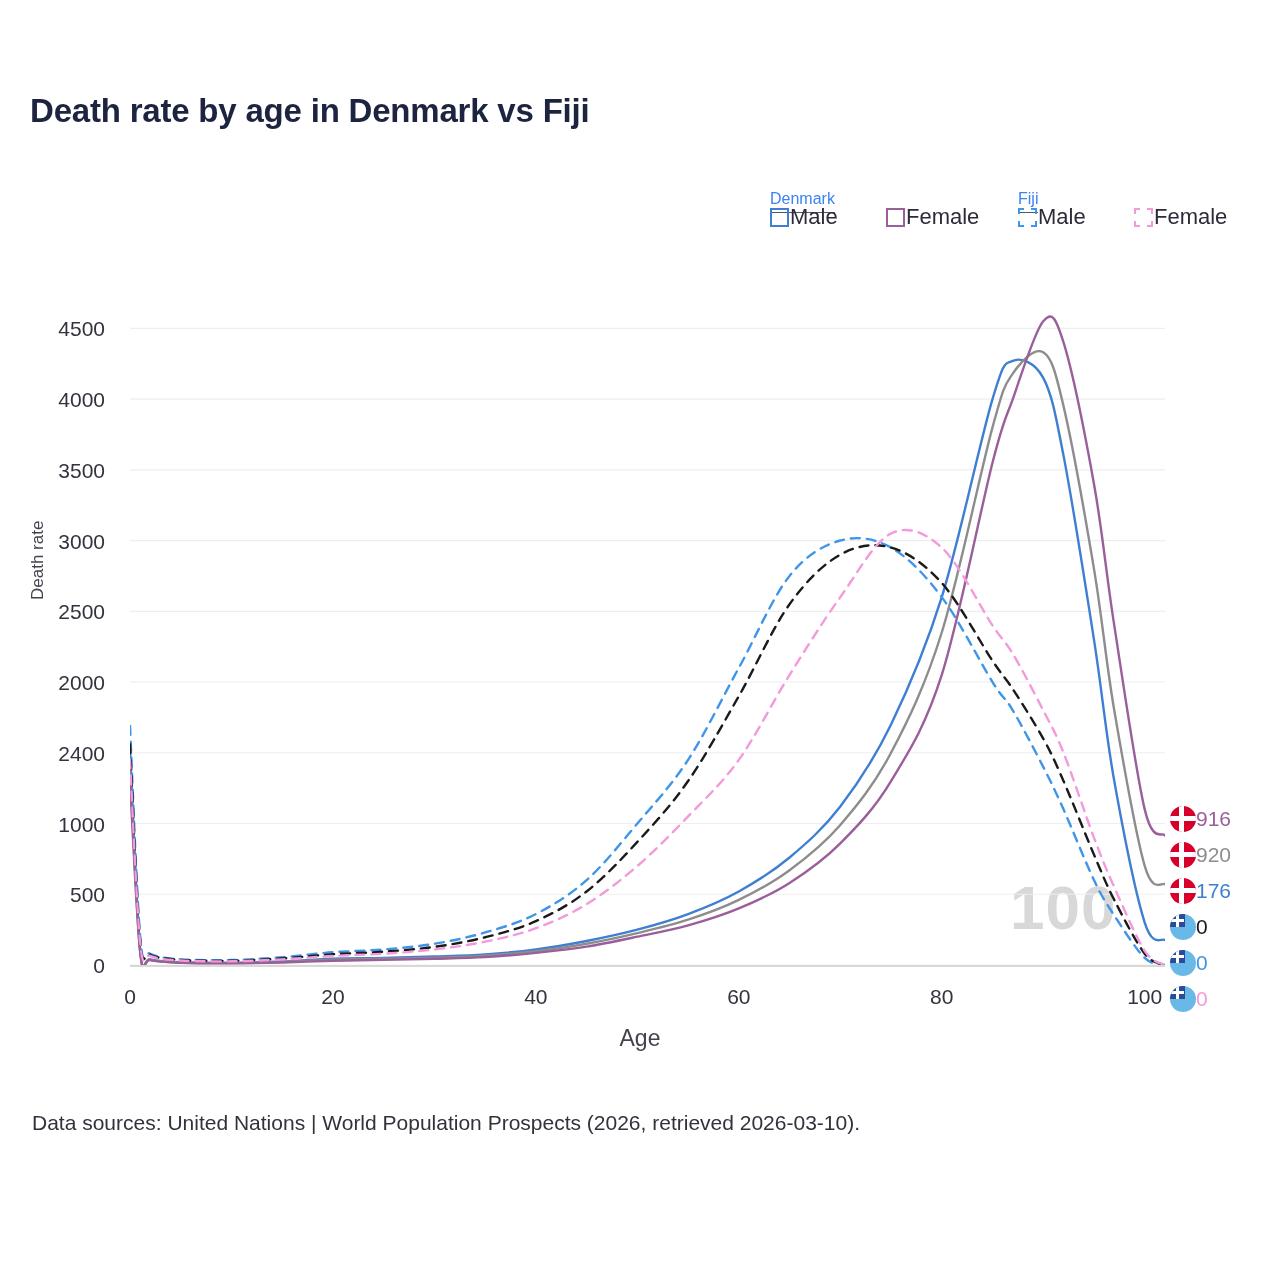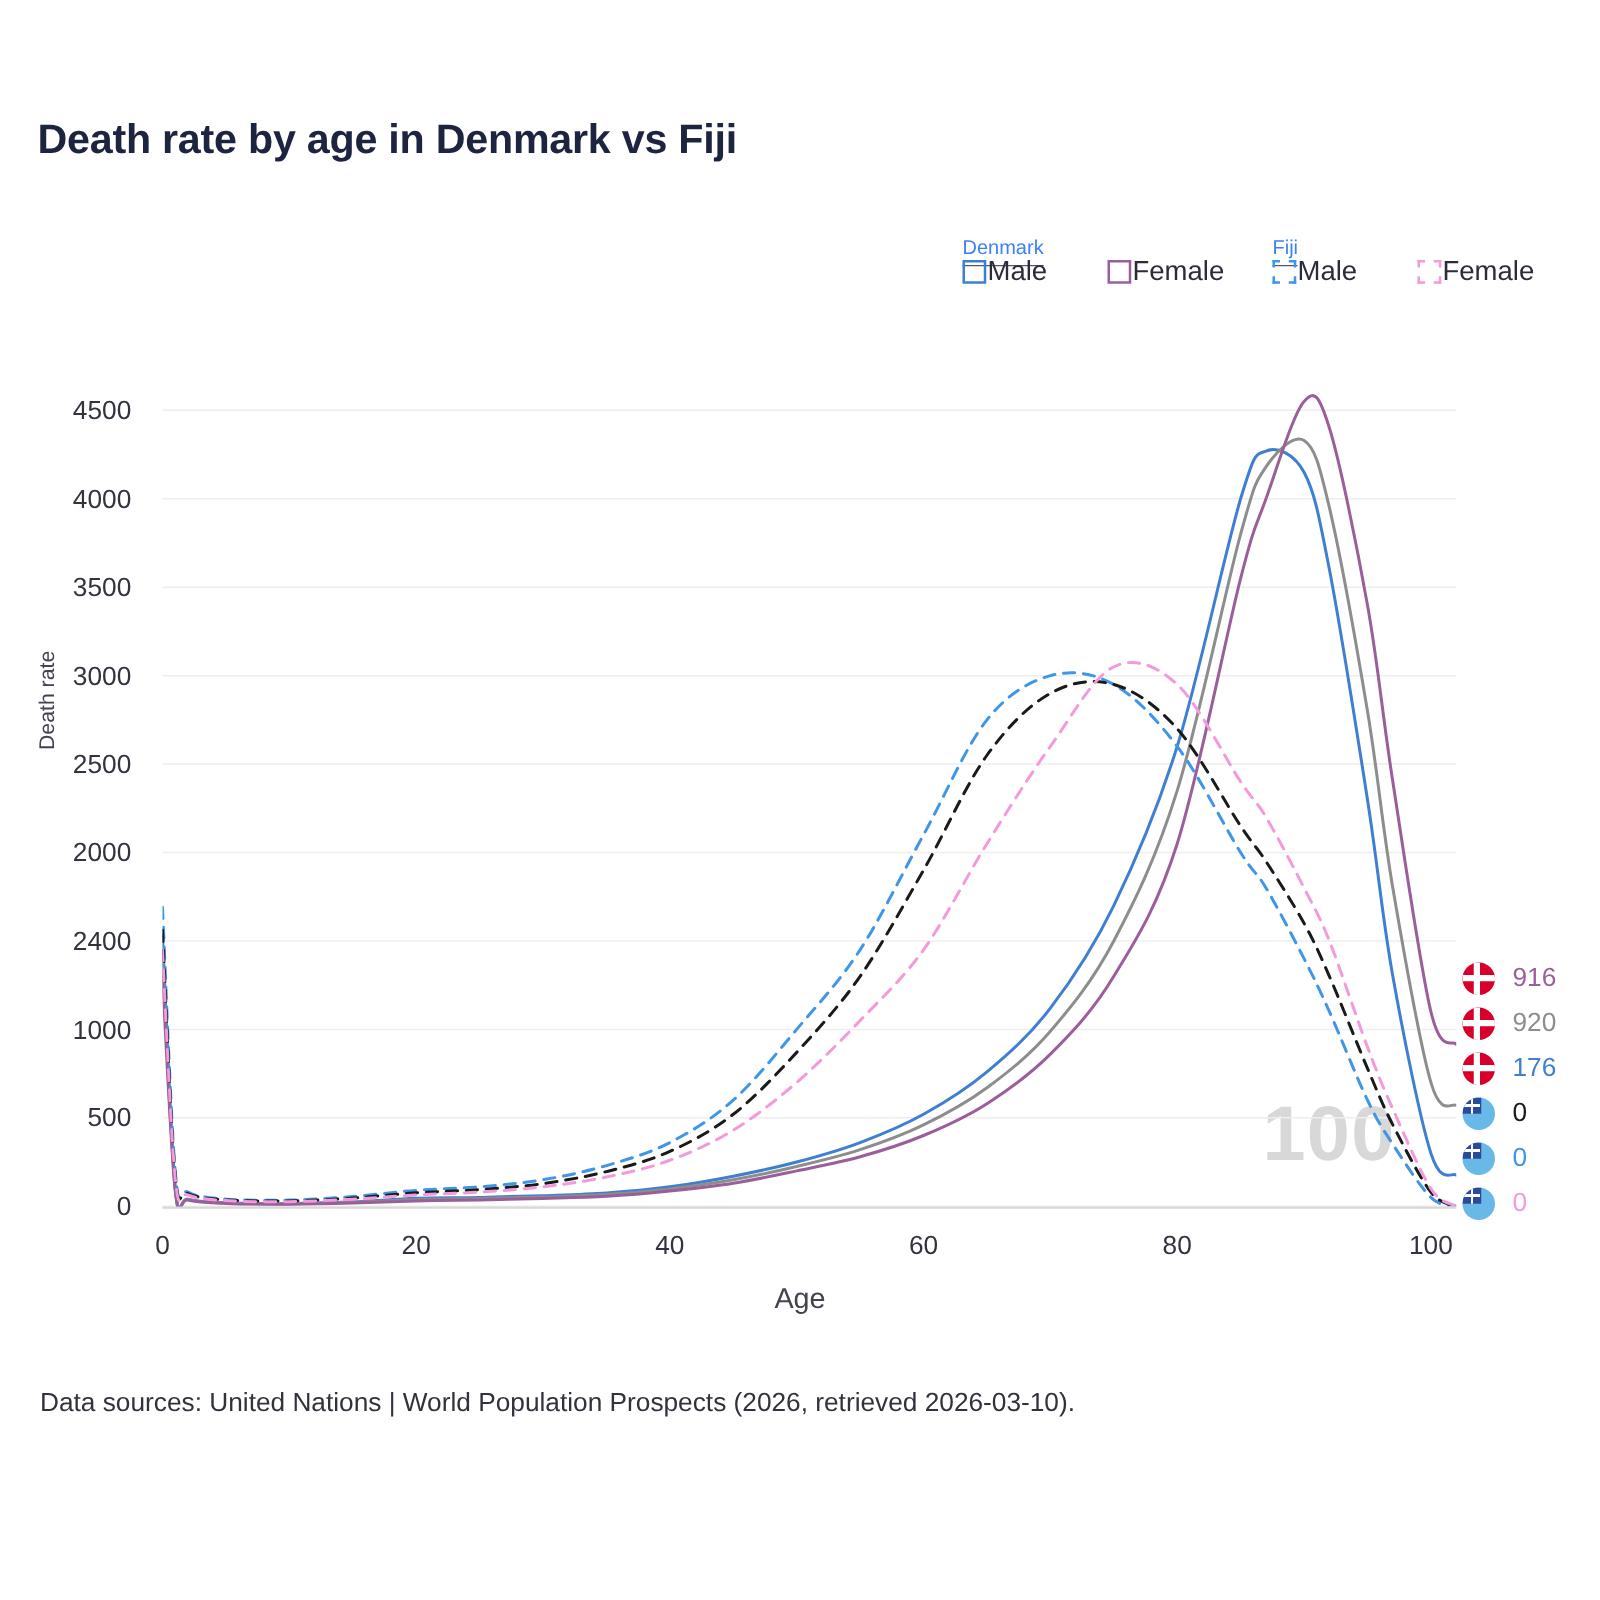--- a/index.html
+++ b/index.html
@@ -127,22 +127,23 @@
   .endlabels {
     position: absolute;
     left: 1170px;
     top: 770px;
     width: 110px;
   }
   .endlabel {
     position: absolute;
     display: flex;
     align-items: center;
-    gap: 14px;
-    font-size: 21px;
+    gap: 0;
+    font-size: 21px;
+    margin-top: 36px;
   }
   .flag {
     width: 26px;
     height: 26px;
     border-radius: 50%;
     position: relative;
     overflow: hidden;
     flex: 0 0 auto;
   }
   .flag-dk { background: #d8002b; }

